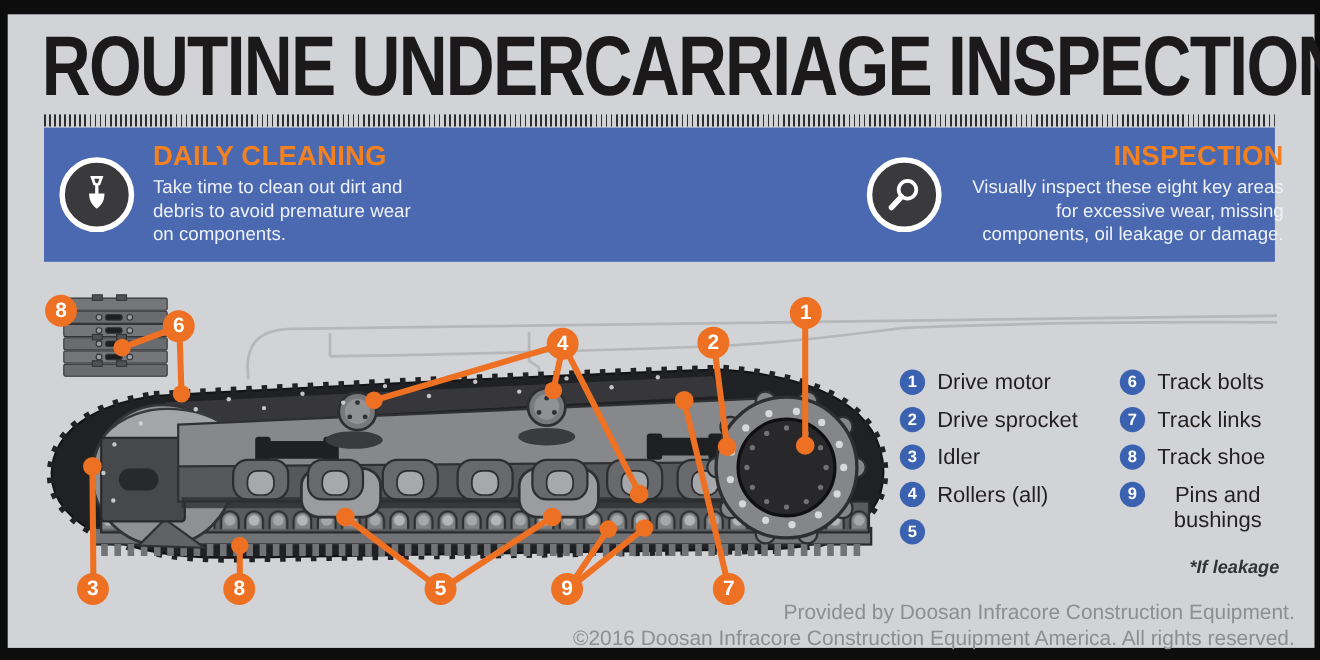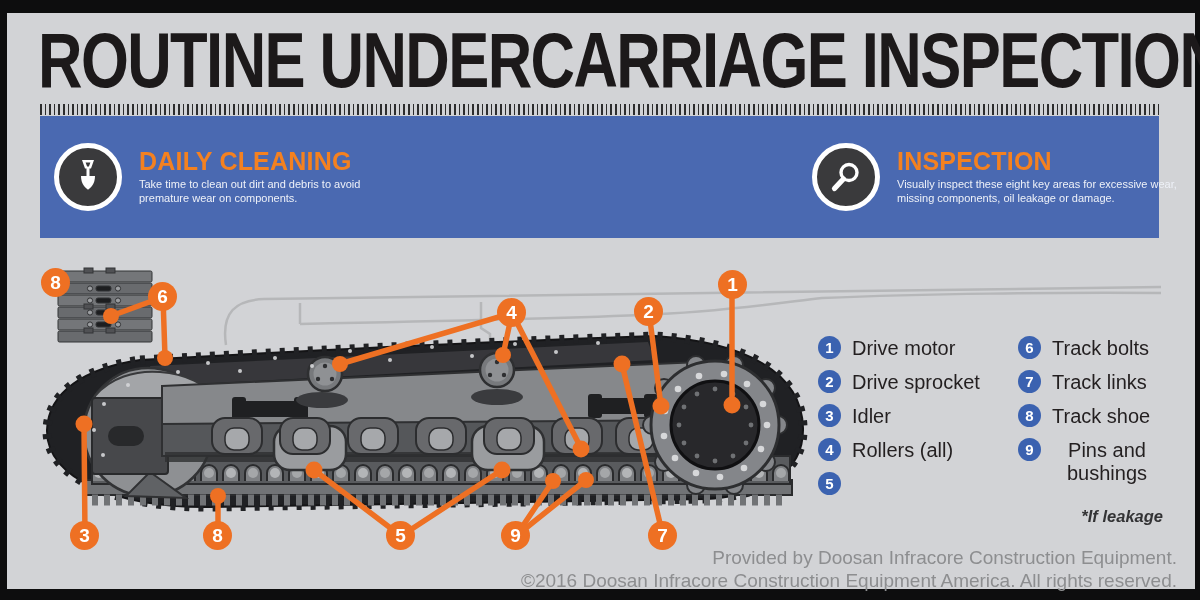--- a/index.html
+++ b/index.html
@@ -14,26 +14,26 @@
 
   
   .perfs{position:absolute;left:40px;top:104px;width:1119px;height:11px;
          background:repeating-linear-gradient(90deg,#2d2d2e 0 1.6px,transparent 1.6px 4.6px);}
 
   
   .banner{position:absolute;left:40px;top:116px;width:1119px;height:122px;background:#4a69b1;}
   .tip{position:absolute;top:0;height:100%;display:flex;align-items:center;}
   .tip1{left:14px;width:348px;}
   .tip2{left:368px;width:366px;}
-  .tip3{left:772px;width:366px;}
+  .tip3{left:748px;width:366px;text-align:right;}
   .tip-icon{width:58px;height:58px;border-radius:50%;background:#3a3a3c;border:5px solid #ffffff;
             display:flex;align-items:center;justify-content:center;flex:0 0 auto;}
   .tip-text{margin-left:17px;}
   .tip-text h2{margin:0 0 4px 0;font-size:25px;font-weight:bold;color:#f48120;letter-spacing:.2px;line-height:1;}
-  .tip-text p{margin:0;font-size:11px;line-height:1.27;color:#eef1f8;}
+  .tip-text p{margin:0;font-size:17px;line-height:1.27;color:#eef1f8;}
   .tip1 .tip-text p{width:246px;}
   .tip2 .tip-text p{width:272px;}
   .tip3 .tip-text p{width:294px;}
 
   
   .diagram{position:absolute;left:0;top:0;width:1200px;height:600px;}
 
   
   .marker{position:absolute;width:29px;height:29px;border-radius:50%;background:#ee7023;
           color:#fff;font-weight:bold;font-size:19px;display:flex;align-items:center;

